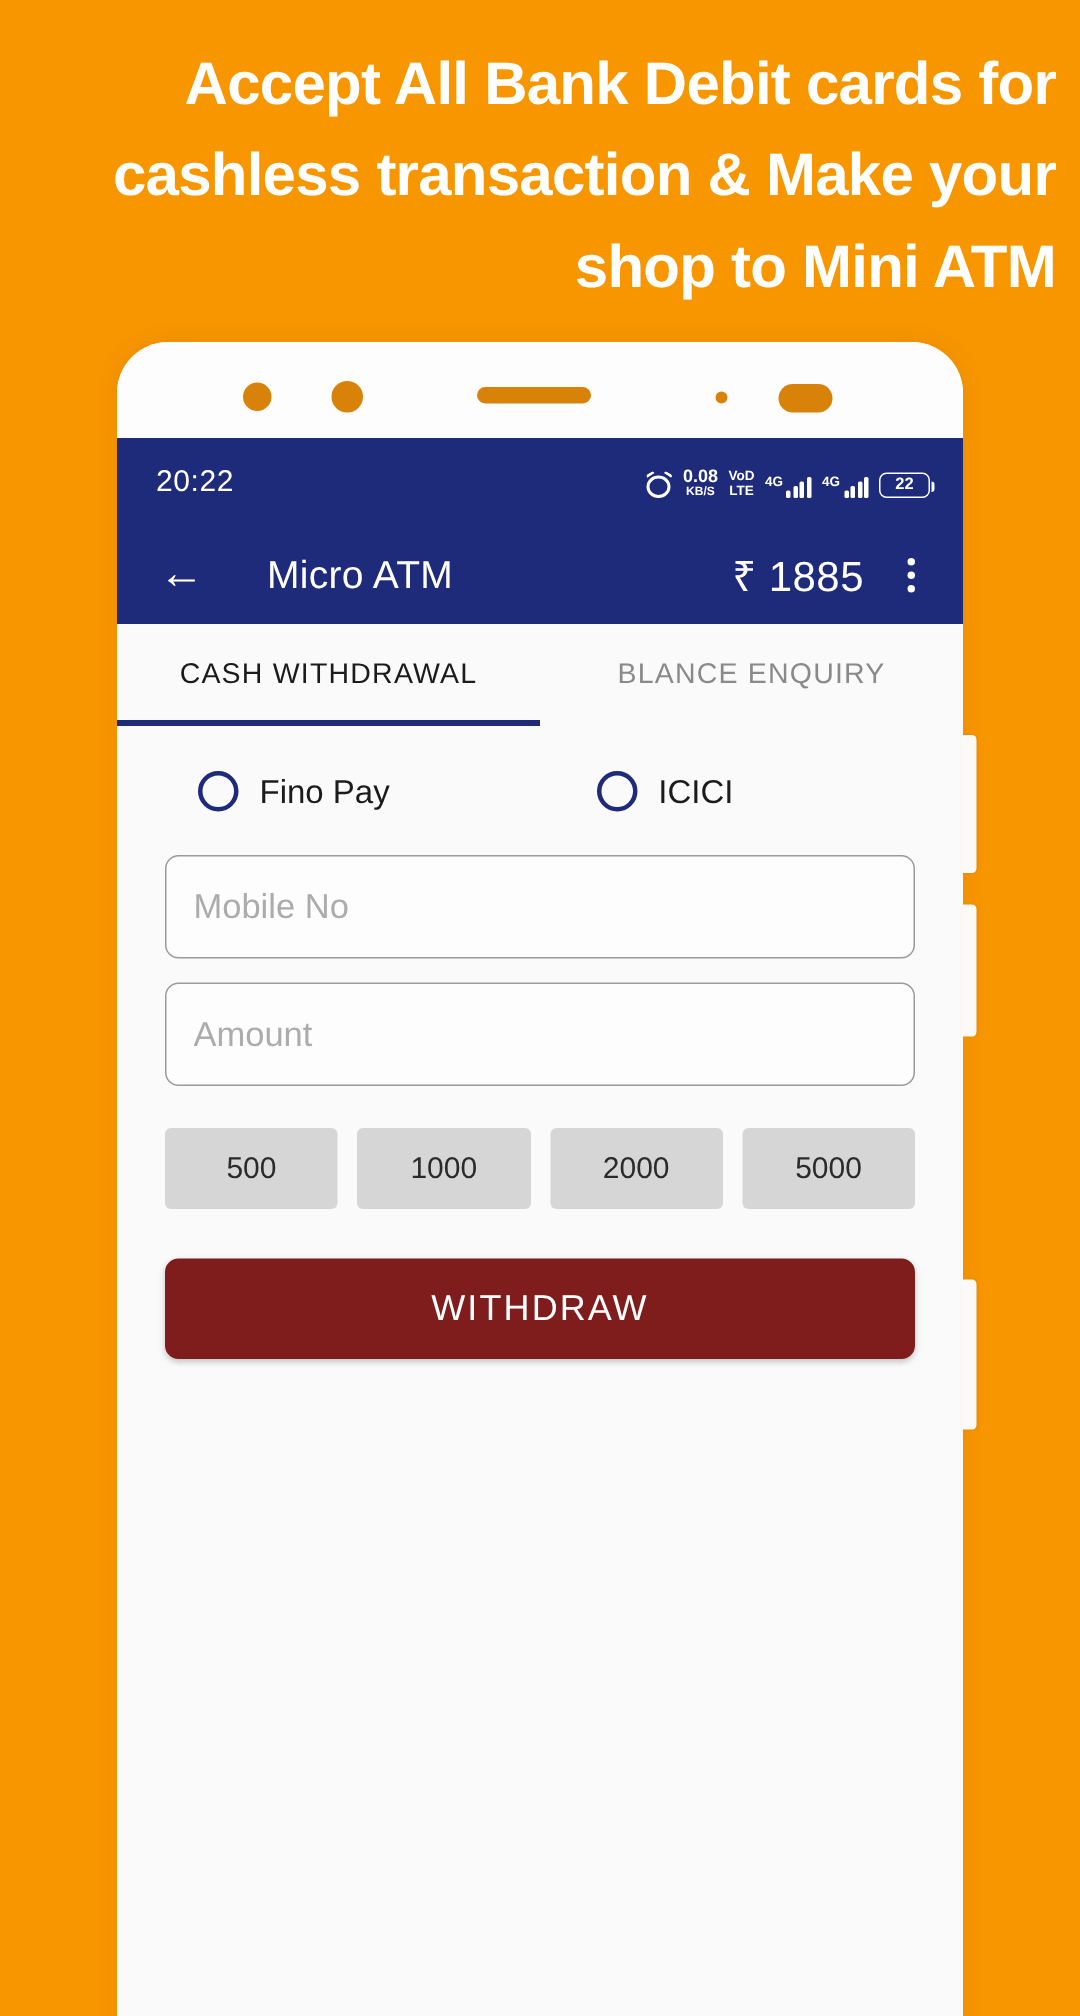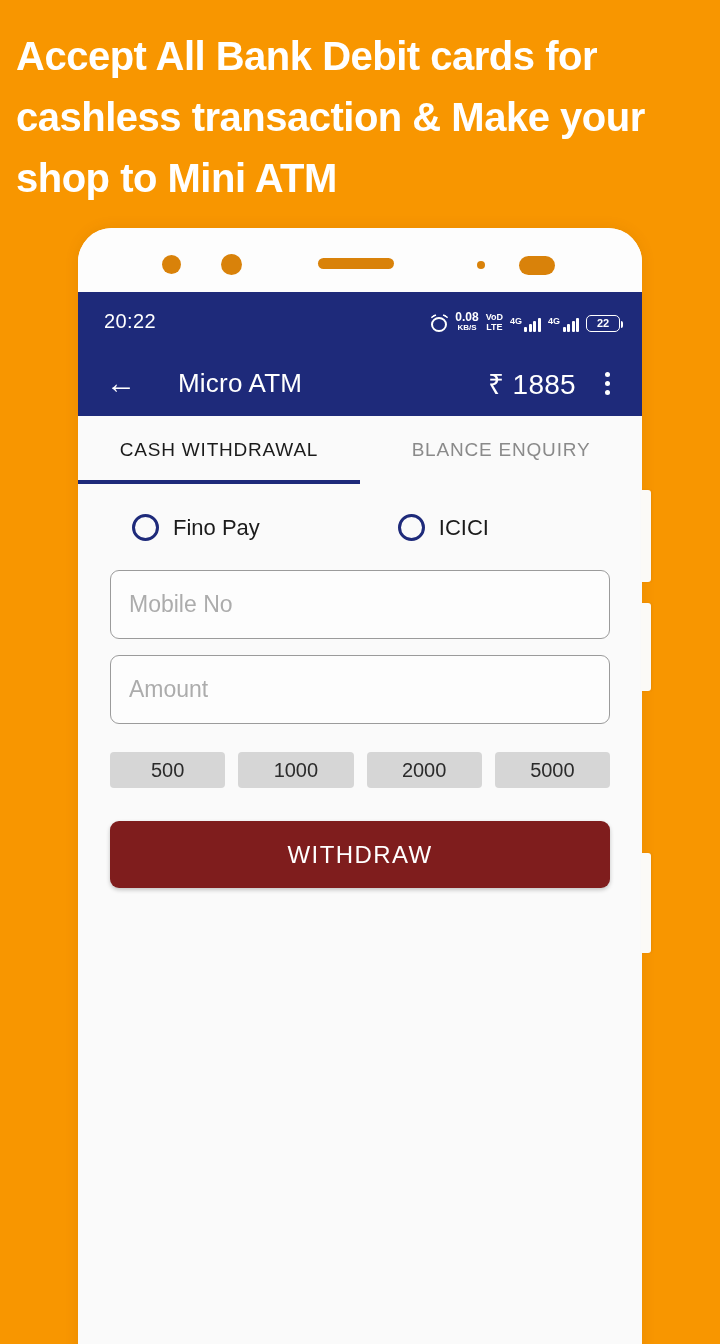--- a/index.html
+++ b/index.html
@@ -10,21 +10,21 @@
   }
   body {
     background:#F89600;
     position:relative;
   }
 
   
   .headline {
     position:absolute;
     top:26px; left:0; width:720px;
-    text-align:left;
+    text-align:right;
     color:#FFFFFF;
     font-size:40px;
     font-weight:700;
     line-height:61px;
     letter-spacing:-0.5px;
     padding:0 16px;
   }
 
   
   .phone {
@@ -206,21 +206,21 @@
     outline:none;
   }
   .field::placeholder { color:#ACACAC; }
   .chips {
     display:flex;
     gap:13px;
     margin-top:12px;
   }
   .chip {
     flex:1;
-    height:36px;
+    height:54px;
     background:#D6D6D6;
     border:none;
     border-radius:4px;
     font-size:20px;
     color:#2B2B2B;
     font-family:"Liberation Sans", sans-serif;
     cursor:pointer;
     text-align:center;
   }
   .withdraw-btn {

